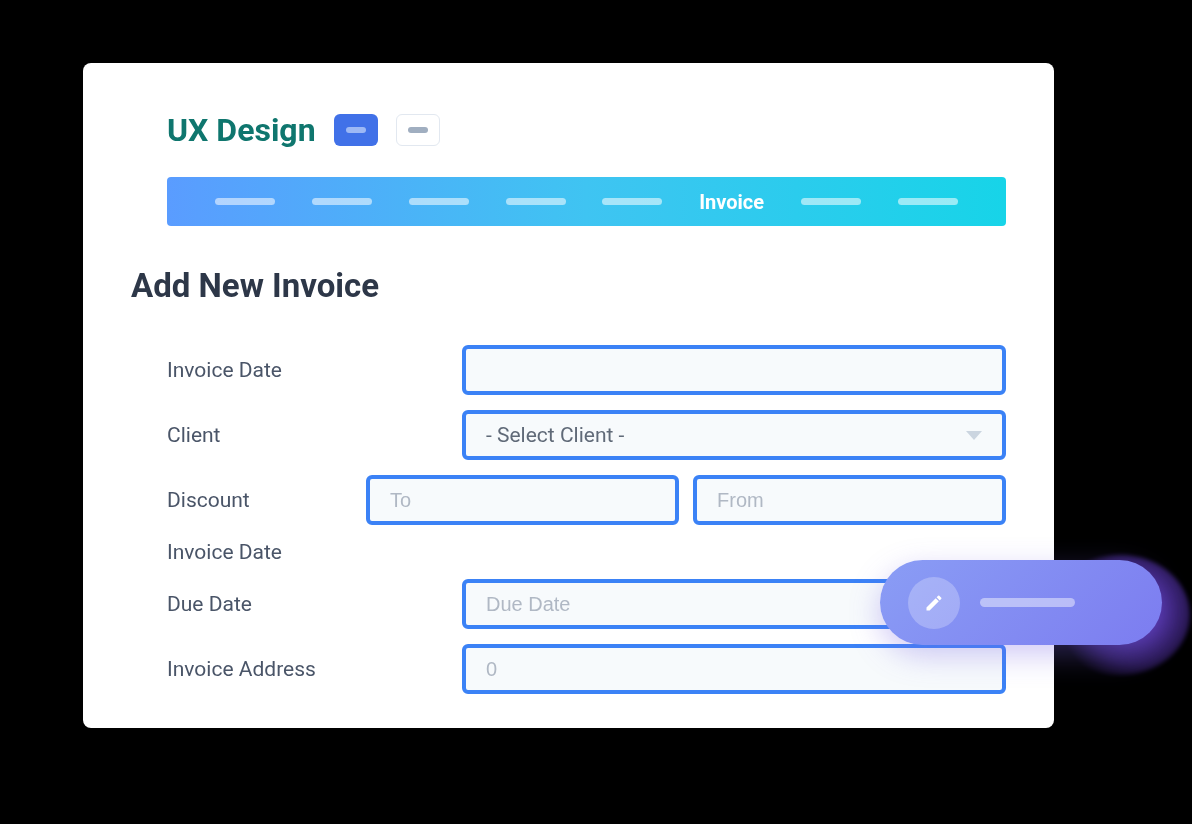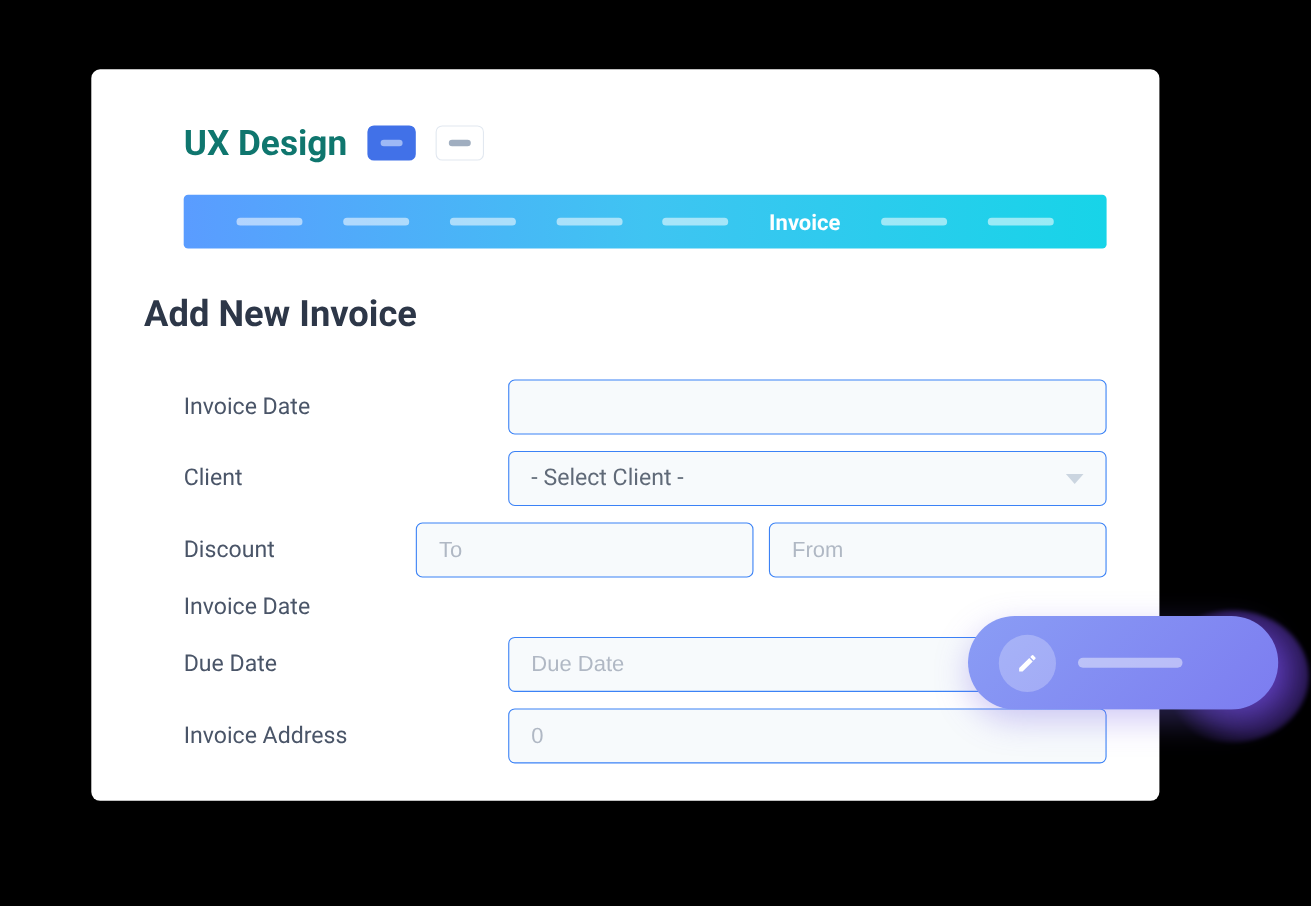--- a/index.html
+++ b/index.html
@@ -103,21 +103,21 @@
     }
     .form-input-wrap {
       flex: 1;
       display: flex;
       gap: 14px;
     }
     .form-input, .form-select {
       flex: 1;
       height: 50px;
       background: #f7fafc;
-      border: 1px solid #3b82f6;
+      border: 4px solid #3b82f6;
       border-radius: 6px;
       padding: 0 20px;
       font-size: 20px;
       color: #2d3748;
       outline: none;
     }
     .form-input::placeholder {
       color: #b0b8c4;
     }
     .form-select {

